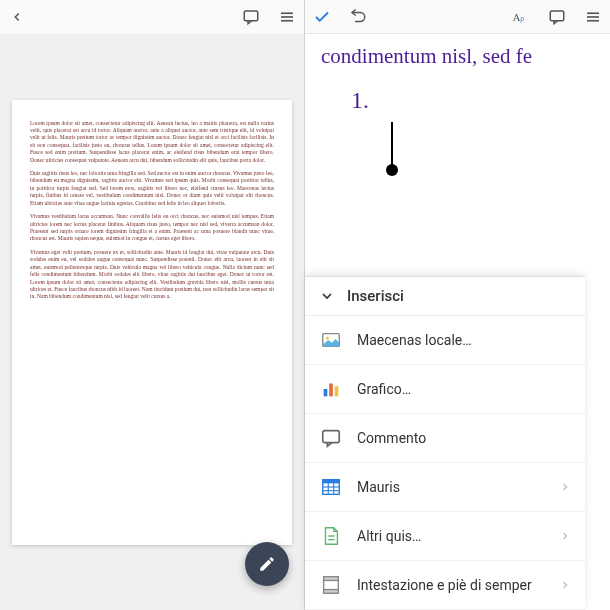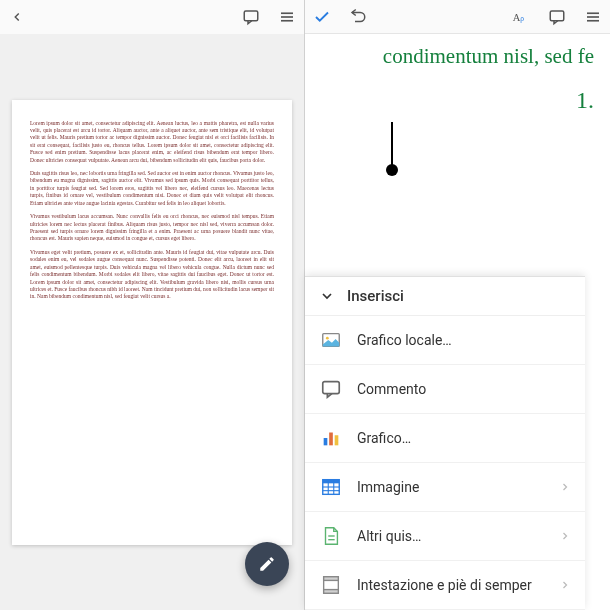--- a/index.html
+++ b/index.html
@@ -19,21 +19,21 @@
 .doc-page { width: 280px; height: 445px; background: #fff; box-shadow: 0 1px 4px rgba(0,0,0,0.2); padding: 20px 18px; overflow: hidden; }
 .doc-page p { font-size: 5.5px; line-height: 1.35; color: #7a2d2d; margin-bottom: 6px; text-align: justify; font-family: Georgia, serif; }
 
 
 .fab { position: absolute; left: 245px; bottom: 24px; width: 44px; height: 44px; border-radius: 50%; background: #3a4556; display: flex; align-items: center; justify-content: center; box-shadow: 0 3px 8px rgba(0,0,0,0.3); }
 
 
 .right-toolbar { height: 34px; display: flex; align-items: center; justify-content: space-between; padding: 0 6px; background: #fafafa; border-bottom: 1px solid #e5e5e5; }
 
 
-.right-content { padding: 10px 16px; font-size: 21px; color: #15803d; font-family: Georgia, serif; text-align: right; }
+.right-content { padding: 10px 16px; font-size: 21px; color: #4c1d95; font-family: Georgia, serif; }
 .right-num { font-size: 24px; margin-top: 18px; margin-left: 30px; font-family: Georgia, serif; }
 .cursor-caret { width: 2px; height: 48px; background: #000; margin-left: 70px; margin-top: 8px; position: relative; }
 .cursor-caret::after { content: ""; position: absolute; bottom: -6px; left: -5px; width: 12px; height: 12px; background: #000; border-radius: 50%; }
 
 
 .menu-wrap { position: absolute; bottom: 0; left: 305px; width: 280px; background: #fff; border-top: 1px solid #e0e0e0; box-shadow: 0 -2px 8px rgba(0,0,0,0.1); }
 .menu-header { display: flex; align-items: center; padding: 10px 14px; gap: 12px; border-bottom: 1px solid #eee; }
 .menu-header-title { font-size: 15px; font-weight: 500; color: #333; }
 .menu-item { display: flex; align-items: center; padding: 12px 14px; gap: 14px; border-bottom: 1px solid #f0f0f0; }
 .menu-icon { width: 24px; height: 24px; display: flex; align-items: center; justify-content: center; flex-shrink: 0; }
@@ -144,56 +144,56 @@
   </div>
 
   <div class="menu-item">
     <span class="menu-icon">
       <svg width="22" height="22" viewBox="0 0 24 24" fill="none">
           <rect x="3" y="5" width="18" height="14" rx="1" stroke="#888" stroke-width="1.5"></rect>
           <circle cx="8" cy="10" r="1.5" fill="#f0c040"></circle>
           <path d="M3 17 L9 12 L13 15 L17 11 L21 15 L21 19 L3 19 Z" fill="#5bb4e0"></path>
         </svg>
     </span>
-    <span class="menu-label">Grafico locale…</span>
-  </div>
-
-  <div class="menu-item">
-    <span class="menu-icon">
-      <svg width="22" height="22" viewBox="0 0 24 24" fill="none" stroke="#666" stroke-width="1.8">
-          <rect x="3" y="4" width="18" height="13" rx="2"></rect>
-          <path d="M8 17 L8 21 L13 17"></path>
-        </svg>
-    </span>
-    <span class="menu-label">Commento</span>
+    <span class="menu-label">Maecenas locale…</span>
   </div>
 
   <div class="menu-item">
     <span class="menu-icon">
       <svg width="22" height="22" viewBox="0 0 24 24">
           <rect x="4" y="12" width="4" height="8" fill="#2a7de1"></rect>
           <rect x="10" y="6" width="4" height="14" fill="#e06c3c"></rect>
           <rect x="16" y="9" width="4" height="11" fill="#f0c040"></rect>
         </svg>
     </span>
     <span class="menu-label">Grafico…</span>
+  </div>
+
+  <div class="menu-item">
+    <span class="menu-icon">
+      <svg width="22" height="22" viewBox="0 0 24 24" fill="none" stroke="#666" stroke-width="1.8">
+          <rect x="3" y="4" width="18" height="13" rx="2"></rect>
+          <path d="M8 17 L8 21 L13 17"></path>
+        </svg>
+    </span>
+    <span class="menu-label">Commento</span>
   </div>
 
   <div class="menu-item">
     <span class="menu-icon">
       <svg width="22" height="22" viewBox="0 0 24 24" fill="none">
           <rect x="3" y="4" width="18" height="16" stroke="#2a7de1" stroke-width="1.5"></rect>
           <rect x="3" y="4" width="18" height="4" fill="#2a7de1"></rect>
           <line x1="9" y1="4" x2="9" y2="20" stroke="#2a7de1" stroke-width="1.2"></line>
           <line x1="15" y1="4" x2="15" y2="20" stroke="#2a7de1" stroke-width="1.2"></line>
           <line x1="3" y1="12" x2="21" y2="12" stroke="#2a7de1" stroke-width="1.2"></line>
           <line x1="3" y1="16" x2="21" y2="16" stroke="#2a7de1" stroke-width="1.2"></line>
         </svg>
     </span>
-    <span class="menu-label">Immagine</span>
+    <span class="menu-label">Mauris</span>
     <span class="chevron-right">
       <svg width="12" height="12" viewBox="0 0 24 24" fill="none" stroke="#bbb" stroke-width="2.5">
           <polyline points="9 6 15 12 9 18"></polyline>
         </svg>
     </span>
   </div>
 
   <div class="menu-item">
     <span class="menu-icon">
       <svg width="22" height="22" viewBox="0 0 24 24" fill="none" stroke="#5bb470" stroke-width="1.5">

